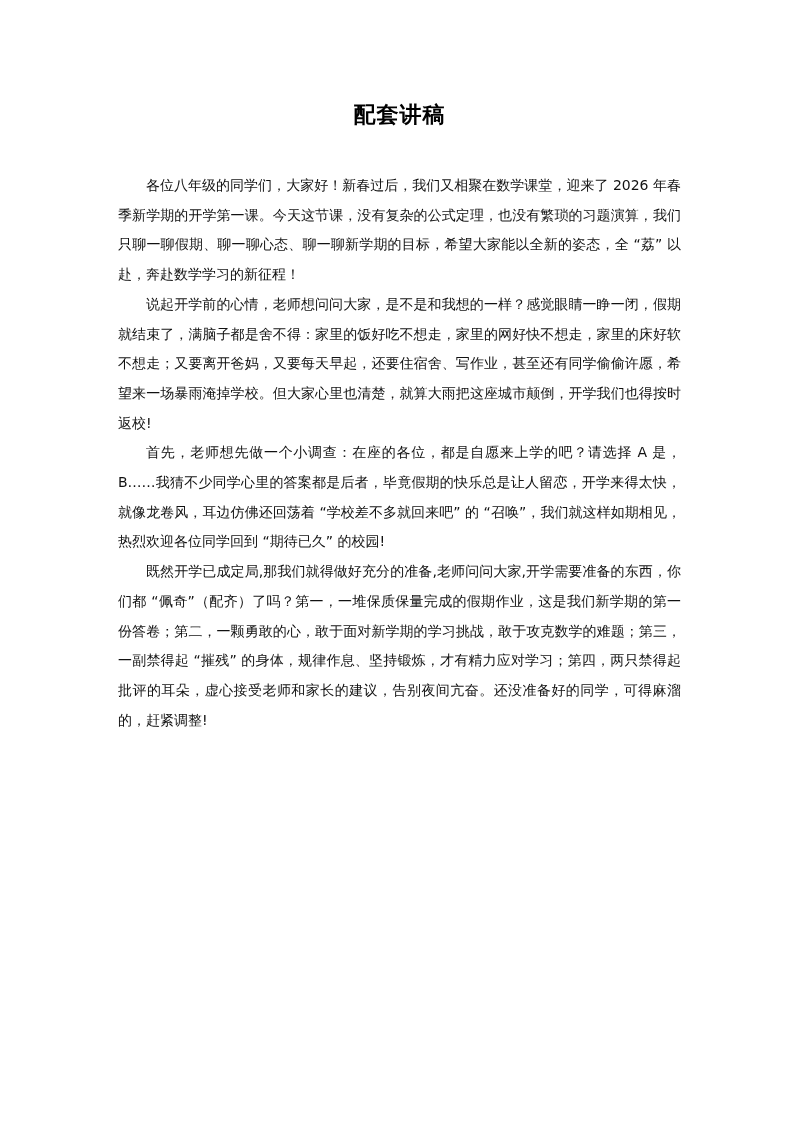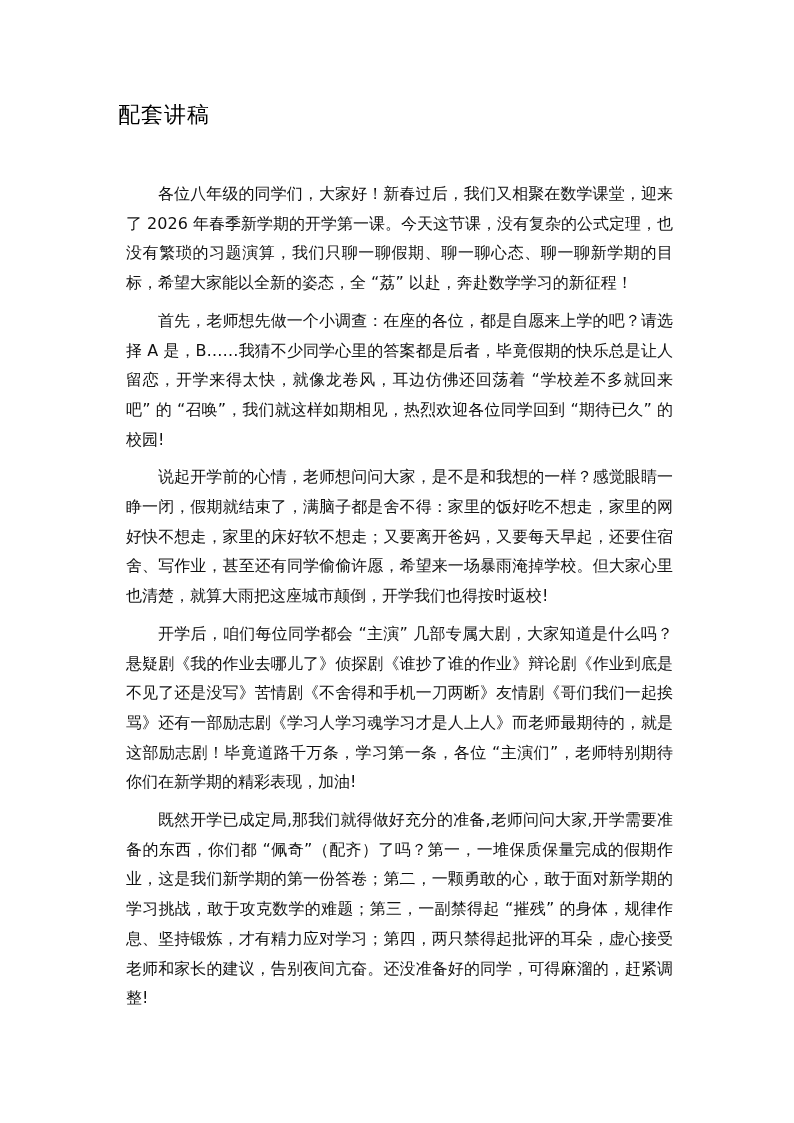--- a/index.html
+++ b/index.html
@@ -1,30 +1,29 @@
 <!DOCTYPE html>
 <html><head>
 <meta charset="utf-8">
 <style>
   html, body { margin: 0; padding: 0; background: #ffffff; }
   body { width: 794px; height: 1123px; position: relative; overflow: hidden;
          font-family: "DejaVu Sans", "Liberation Sans", sans-serif; color: #111; }
   .page { position: absolute; left: 118px; top: 0; width: 563px; }
-  .title { position: absolute; left: 0; width: 100%; top: 100px; text-align: left;
-           font-size: 22px; font-weight: normal; letter-spacing: 1px; color: #000;
+  .title { position: absolute; left: 0; width: 100%; top: 100px; text-align: center;
+           font-size: 22px; font-weight: bold; letter-spacing: 1px; color: #000;
            font-family: "DejaVu Serif", "Liberation Serif", serif; }
   .body { position: absolute; left: 0; top: 171px; width: 563px; }
-  .para { margin: 8px; font-size: 16px; line-height: 29.7px; text-indent: 2em;
+  .para { margin: 0; font-size: 14px; line-height: 29.7px; text-indent: 2em;
           text-align: justify; word-break: break-all; }
 </style>
 </head>
 <body>
 
 <div class="page">
   <div class="title">配套讲稿</div>
   <div class="body">
     <p class="para">各位八年级的同学们，大家好！新春过后，我们又相聚在数学课堂，迎来了 2026 年春季新学期的开学第一课。今天这节课，没有复杂的公式定理，也没有繁琐的习题演算，我们只聊一聊假期、聊一聊心态、聊一聊新学期的目标，希望大家能以全新的姿态，全 “荔” 以赴，奔赴数学学习的新征程！</p>
+    <p class="para">说起开学前的心情，老师想问问大家，是不是和我想的一样？感觉眼睛一睁一闭，假期就结束了，满脑子都是舍不得：家里的饭好吃不想走，家里的网好快不想走，家里的床好软不想走；又要离开爸妈，又要每天早起，还要住宿舍、写作业，甚至还有同学偷偷许愿，希望来一场暴雨淹掉学校。但大家心里也清楚，就算大雨把这座城市颠倒，开学我们也得按时返校!</p>
     <p class="para">首先，老师想先做一个小调查：在座的各位，都是自愿来上学的吧？请选择 A 是，B……我猜不少同学心里的答案都是后者，毕竟假期的快乐总是让人留恋，开学来得太快，就像龙卷风，耳边仿佛还回荡着 “学校差不多就回来吧” 的 “召唤”，我们就这样如期相见，热烈欢迎各位同学回到 “期待已久” 的校园!</p>
-    <p class="para">说起开学前的心情，老师想问问大家，是不是和我想的一样？感觉眼睛一睁一闭，假期就结束了，满脑子都是舍不得：家里的饭好吃不想走，家里的网好快不想走，家里的床好软不想走；又要离开爸妈，又要每天早起，还要住宿舍、写作业，甚至还有同学偷偷许愿，希望来一场暴雨淹掉学校。但大家心里也清楚，就算大雨把这座城市颠倒，开学我们也得按时返校!</p>
-    <p class="para">开学后，咱们每位同学都会 “主演” 几部专属大剧，大家知道是什么吗？悬疑剧《我的作业去哪儿了》侦探剧《谁抄了谁的作业》辩论剧《作业到底是不见了还是没写》苦情剧《不舍得和手机一刀两断》友情剧《哥们我们一起挨骂》还有一部励志剧《学习人学习魂学习才是人上人》而老师最期待的，就是这部励志剧！毕竟道路千万条，学习第一条，各位 “主演们”，老师特别期待你们在新学期的精彩表现，加油!</p>
     <p class="para">既然开学已成定局,那我们就得做好充分的准备,老师问问大家,开学需要准备的东西，你们都 “佩奇”（配齐）了吗？第一，一堆保质保量完成的假期作业，这是我们新学期的第一份答卷；第二，一颗勇敢的心，敢于面对新学期的学习挑战，敢于攻克数学的难题；第三，一副禁得起 “摧残” 的身体，规律作息、坚持锻炼，才有精力应对学习；第四，两只禁得起批评的耳朵，虚心接受老师和家长的建议，告别夜间亢奋。还没准备好的同学，可得麻溜的，赶紧调整!</p>
   </div>
 </div>
 
 </body></html>

